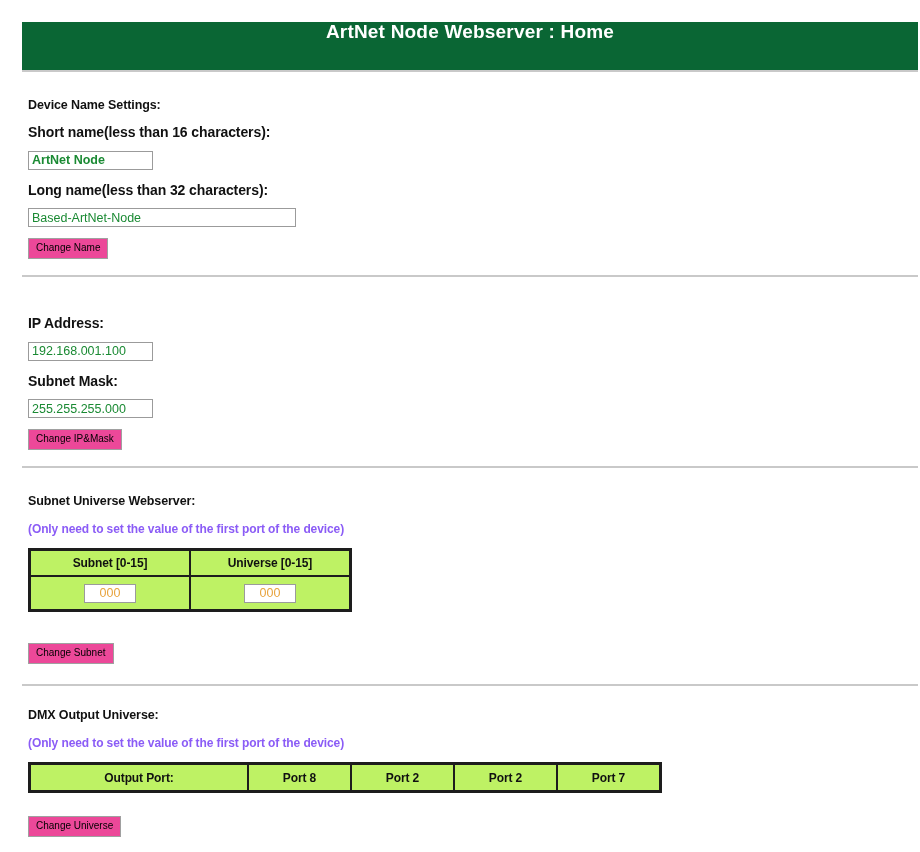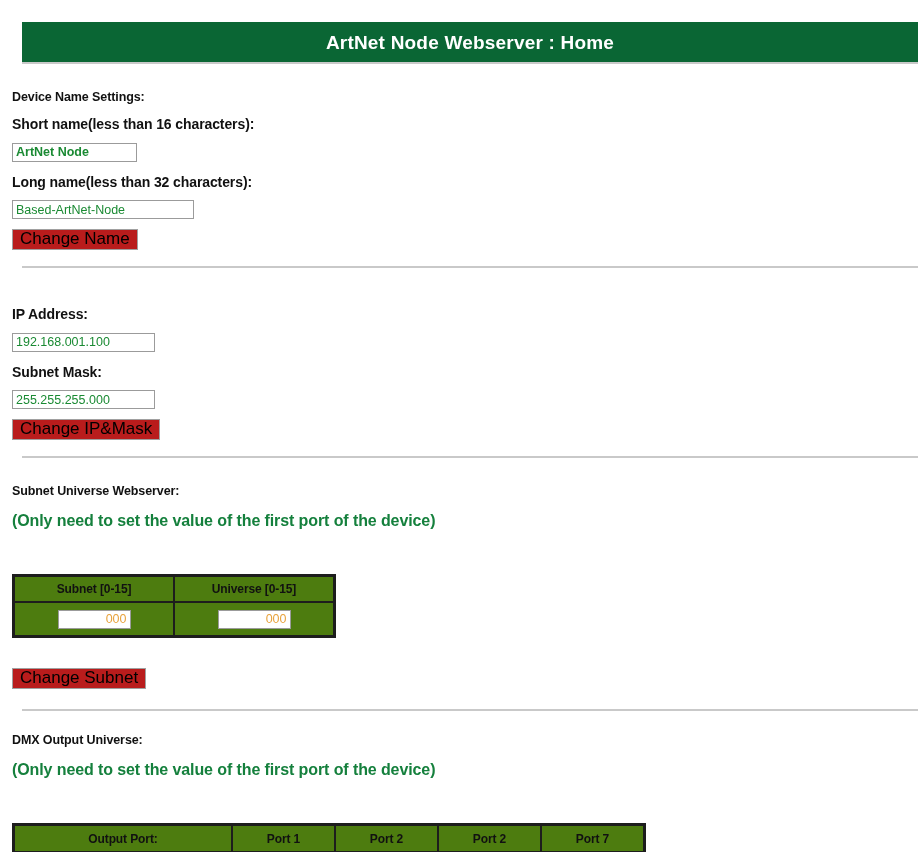--- a/index.html
+++ b/index.html
@@ -17,24 +17,23 @@
   }
 
   .page {
     width: 920px;
     box-sizing: border-box;
   }
 
   
   .banner {
     margin: 22px 2px 0 22px;
-    height: 40px;
+    height: 48px;
     background: #0a6634;
     display: flex;
-    align-items: center;
     justify-content: center;
   }
   .banner-title {
     color: #ffffff;
     font-size: 19px;
     font-weight: bold;
     letter-spacing: 0.2px;
     line-height: 1;
   }
 
@@ -42,80 +41,79 @@
   hr.rule {
     border: 0;
     border-top: 2px solid #c9c9c9;
     margin: 0 2px 0 22px;
     height: 0;
   }
   .rule-1 { margin-top: 36px; }
 
   
   .section {
-    padding-left: 12px;
+    padding-left: 28px;
   }
   .heading {
     font-size: 12.5px;
     font-weight: bold;
     color: #111111;
     letter-spacing: -0.1px;
   }
   .field-label {
     font-size: 14px;
     font-weight: bold;
     color: #111111;
     letter-spacing: -0.1px;
   }
   .note {
-    font-size: 16px;
-    font-weight: bold;
-    color: #15803d;
+    font-size: 12px;
+    font-weight: bold;
+    color: #8b5cf6;
     letter-spacing: -0.1px;
   }
 
   
   input.txt {
     font-family: "Liberation Sans", sans-serif;
     font-size: 12.5px;
     color: #1a8a33;
     background: #ffffff;
     border: 1px solid #9b9b9b;
     padding: 2px 3px;
     box-sizing: border-box;
     height: 19px;
     line-height: 14px;
     outline: none;
   }
   input.txt.short { width: 125px; font-weight: bold; }
-  input.txt.long  { width: 182px; }
-  input.txt.ip    { width: 143px; }
-  input.txt.cell  { width: 73px; text-align: right; }
+  input.txt.long  { width: 268px; }
+  input.txt.ip    { width: 125px; }
+  input.txt.cell  { width: 52px; text-align: center; }
   input.txt.amber { color: #e8a33d; }
 
   
   button.btn {
     font-family: "Liberation Sans", sans-serif;
-    font-size: 17px;
+    font-size: 10px;
     color: #000000;
-    background: #b91c1c;
+    background: #ec4899;
     border: 1px solid #a0a0a0;
     padding: 2px 7px 3px 7px;
     line-height: 14px;
     cursor: pointer;
   }
 
   
   table.grid {
     border-collapse: separate;
     border-spacing: 0;
     border: 2px solid #1d1d1d;
-    background: #4d7c0f;
+    background: #bef264;
     margin-left: 0;
-    margin-top: 32px;
   }
   table.grid td {
     border: 1px solid #1d1d1d;
     padding: 0;
     text-align: center;
     vertical-align: middle;
     height: 24px;
   }
   table.grid td.hdr {
     font-size: 12px;
@@ -267,21 +265,21 @@
     <div class="sp-14"></div>
 
     <div class="note">(Only need to set the value of the first port of the device)</div>
 
     <div class="sp-12"></div>
 
     <table class="grid dmx-tbl">
       <tbody>
           <tr>
         <td class="hdr labelcol">Output Port:</td>
-        <td class="hdr portcol">Port 1</td>
+        <td class="hdr portcol">Port 8</td>
         <td class="hdr portcol">Port 2</td>
         <td class="hdr portcol">Port 2</td>
         <td class="hdr portcol">Port 7</td>
       </tr>
     </tbody>
       </table>
 
     <div class="sp-22"></div>
 
     <button class="btn">Change Universe</button>

